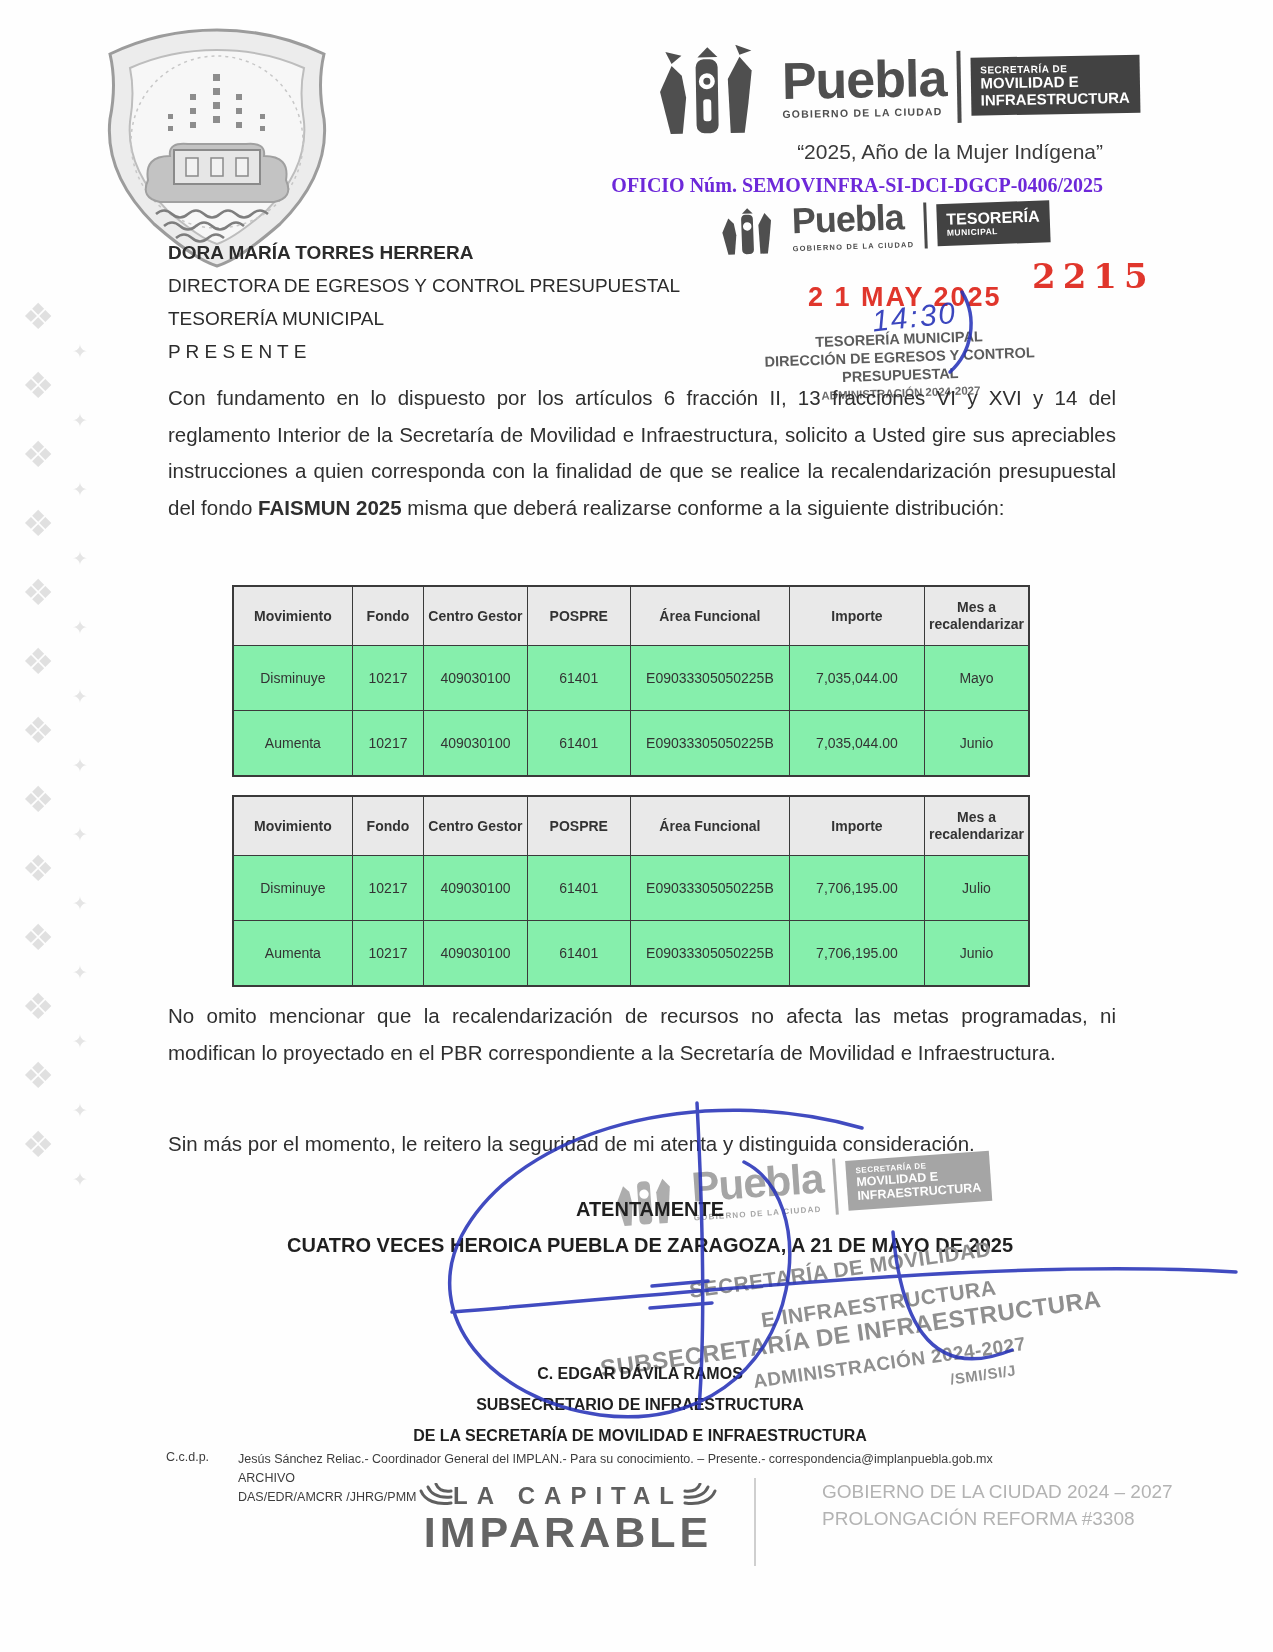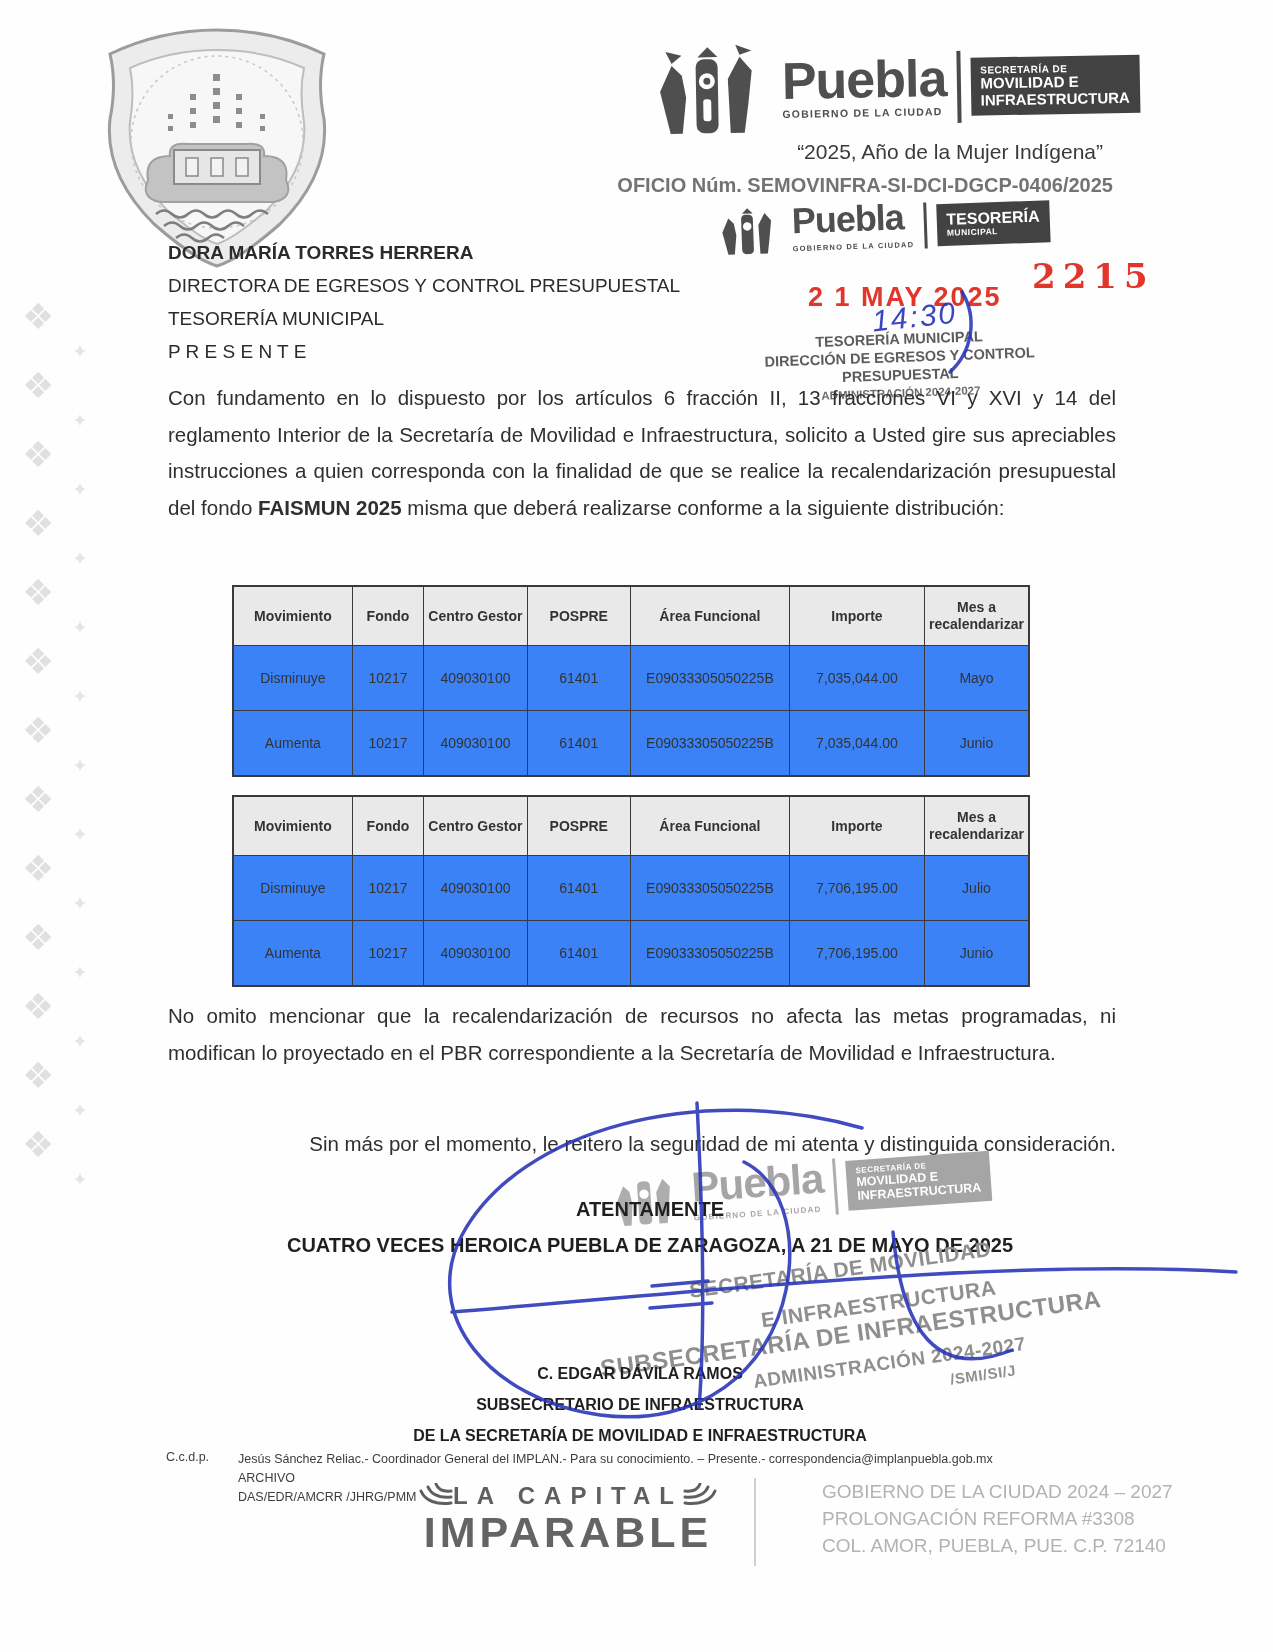--- a/index.html
+++ b/index.html
@@ -30,47 +30,47 @@
   #logo-main .vbar{width:4px;height:72px;}
   #logo-tesoreria{left:718px;top:200px;transform:rotate(-2deg);}
   #logo-tesoreria .wordmark{font-size:36px;}
   #logo-tesoreria .gob{font-size:7.5px;}
   #logo-tesoreria .vbar{width:3px;height:46px;}
   #logo-tesoreria .badge .m{font-size:16px;}
   #logo-tesoreria .badge .s{font-size:8.5px;}
 
   
   #motto{right:170px;top:140px;font-size:21px;color:#3a3a3a;}
-  #oficio{right:160px;top:174px;font-size:20px;font-weight:700;color:#737373;}
+  #oficio{right:170px;top:174px;font-size:20px;font-weight:700;color:#6d28d9;font-family:Liberation Serif, serif;}
 
   
   #folio{left:1032px;top:256px;font-family:"DejaVu Serif",serif;font-size:34px;
          color:#e0362c;letter-spacing:7px;font-weight:600;}
   #date-stamp{left:808px;top:282px;font-size:27px;font-weight:700;color:#e0362c;letter-spacing:2px;}
   #time-hand{left:872px;top:300px;font-size:30px;color:#2733b8;font-style:italic;
              transform:rotate(-6deg);letter-spacing:2px;opacity:.9;}
   #stamp-text{left:730px;top:330px;width:340px;text-align:center;color:#5c5c5c;
               font-weight:700;transform:rotate(-2deg);}
   #stamp-text .l{font-size:14.5px;line-height:18px;}
   #stamp-text .l.small{font-size:11.5px;opacity:.9;}
 
   
   #recipient{left:168px;top:236px;font-size:19px;line-height:33px;color:#2b2b2b;}
   #recipient .bold{font-weight:700;}
 
   
   .para{left:168px;width:948px;font-size:20.5px;line-height:36.5px;text-align:justify;color:#2f2f2f;}
   #p1{top:380px;}
   #p2{top:998px;}
-  #p3{top:1126px;text-align:right;}
+  #p3{top:1126px;text-align:left;}
   .inline-bold{font-weight:700;}
 
   
   .doc-table{position:absolute;left:232px;width:798px;border-collapse:collapse;
-             font-size:14px;color:#333;background:#3b82f6;}
+             font-size:14px;color:#333;background:#86efac;}
   .doc-table th,.doc-table td{border:1px solid #3a3a3a;text-align:center;vertical-align:middle;}
   .doc-table th{background:#e9e9e9;font-weight:700;height:54px;line-height:17px;padding:2px 4px;}
   .doc-table td{height:62px;text-align:center;}
   .doc-table{border:2px solid #3a3a3a;}
   #table1{top:585px;}
   #table2{top:795px;}
 
   
   #closing{left:280px;top:1198px;width:740px;text-align:center;font-weight:700;
            font-size:20px;color:#1f1f1f;}
@@ -403,16 +403,15 @@
         </svg>
       </span>
     </div>
     <div class="bottom">IMPARABLE</div>
   </div>
 
   <div id="footer-divider" class="abs"></div>
   <div id="footer-address" class="abs">
     <div>GOBIERNO DE LA CIUDAD 2024 – 2027</div>
     <div>PROLONGACIÓN REFORMA #3308</div>
-    <div>COL. AMOR, PUEBLA, PUE. C.P. 72140</div>
   </div>
 
 </div>
 
 </body></html>

